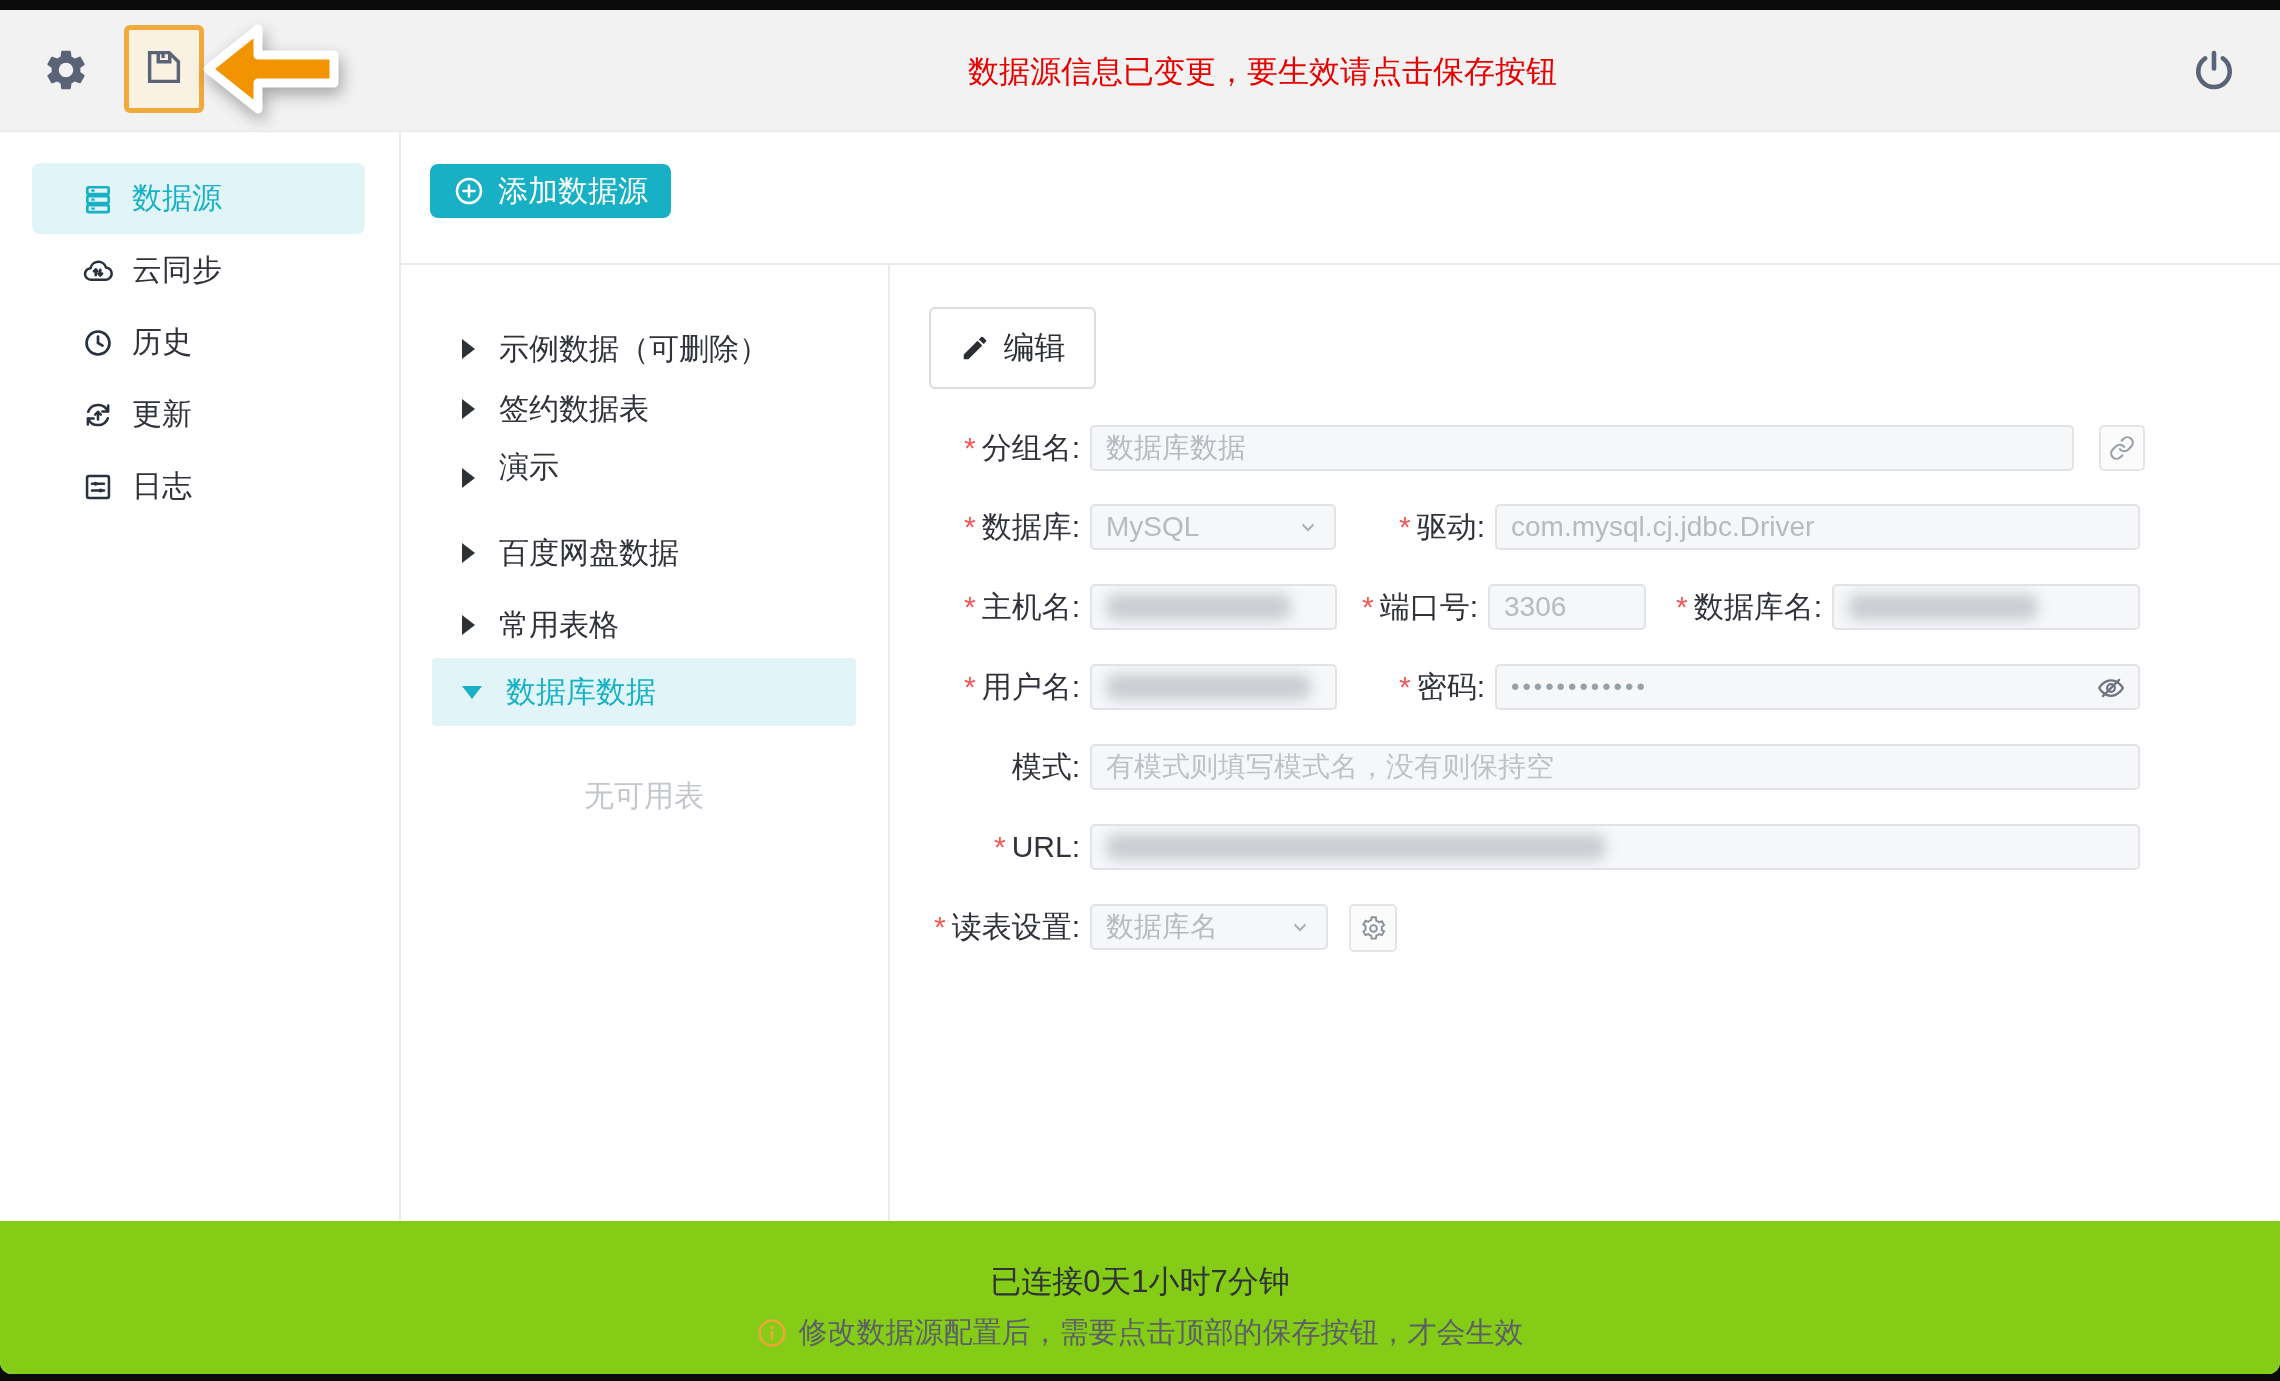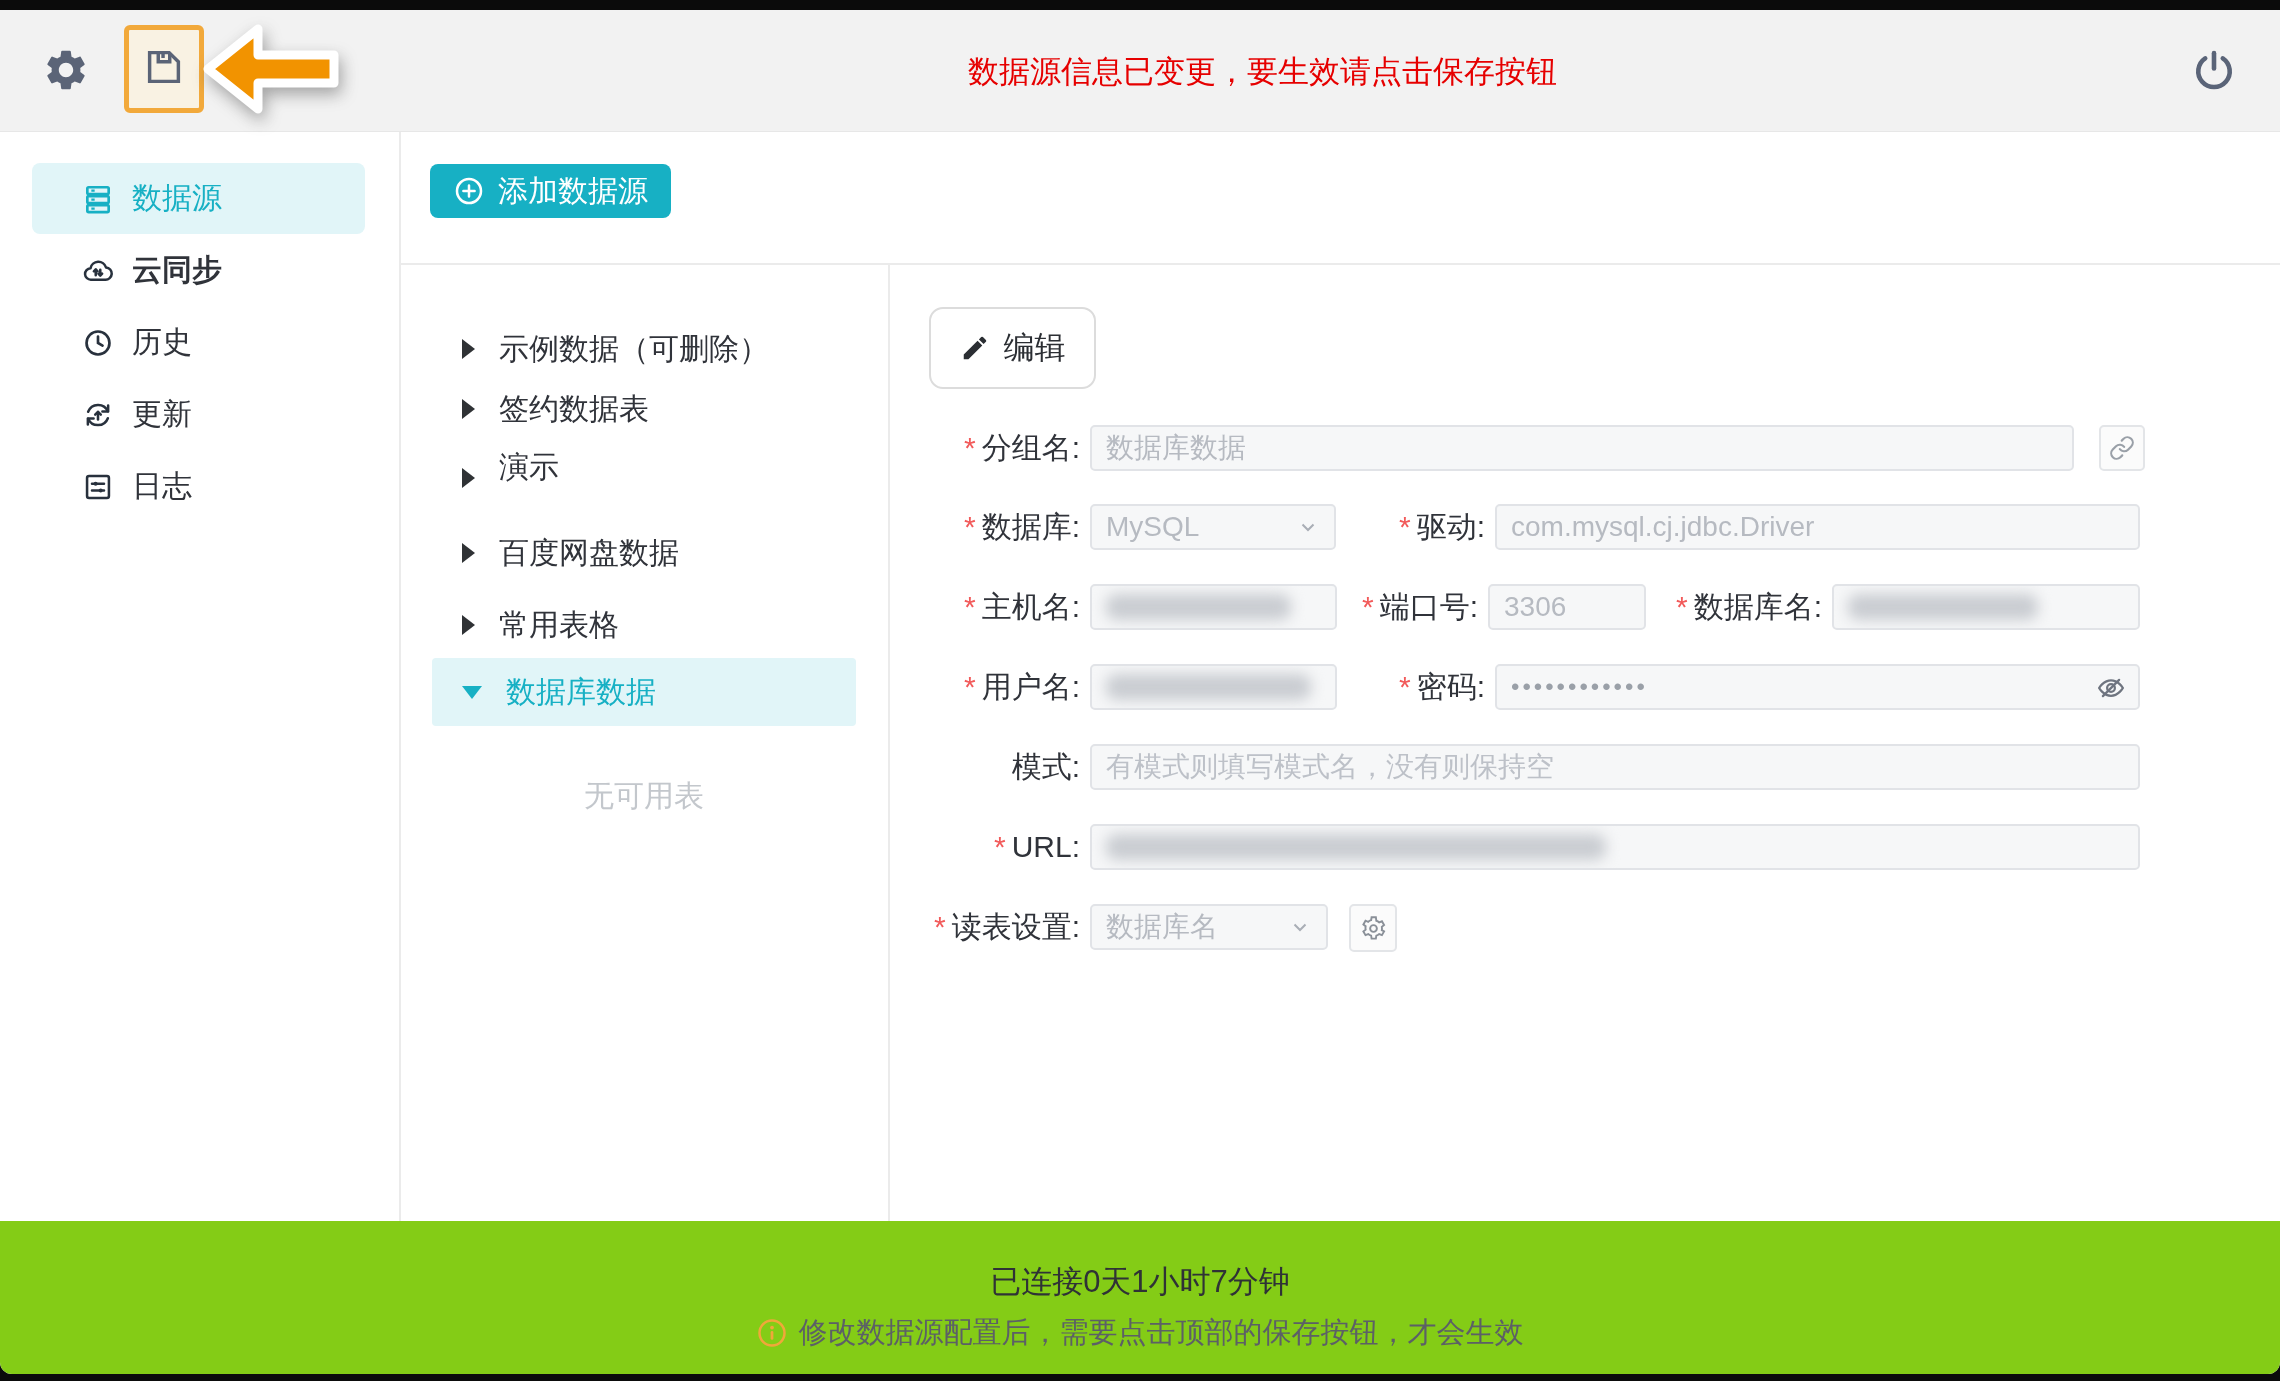--- a/index.html
+++ b/index.html
@@ -45,21 +45,21 @@
   .tree-row{position:absolute;left:432px;width:424px;height:60px;display:flex;align-items:center;cursor:pointer;}
   .tree-row .tri{margin-left:30px;flex:0 0 auto;}
   .tree-row .ttxt{margin-left:24px;font-size:30px;color:#30333a;white-space:nowrap;}
   .tree-row.sel{background:#e1f5f8;height:68px;border-radius:4px;}
   .tree-row.sel .ttxt{color:#17b0c4;}
   .tri-right{width:0;height:0;border-top:10px solid transparent;border-bottom:10px solid transparent;border-left:13px solid #2f3235;}
   .tri-down{width:0;height:0;border-left:10px solid transparent;border-right:10px solid transparent;border-top:13px solid #17b0c4;}
   .tree-empty{position:absolute;left:400px;top:766px;width:488px;text-align:center;font-size:30px;color:#c3c7cc;}
   
   .edit-btn{
-    position:absolute;left:929px;top:297px;width:167px;height:82px;background:#ffffff;border:2px solid #dcdcdc;border-radius:14px;
+    position:absolute;left:929px;top:297px;width:167px;height:82px;background:#ffffff;border:2px solid #dcdcdc;border-radius:6px;
     display:flex;align-items:center;justify-content:center;gap:14px;cursor:pointer;
   }
   .edit-btn .etxt{font-size:31px;color:#2b2e33;}
   .lbl{position:absolute;height:46px;display:flex;align-items:center;justify-content:flex-end;font-size:30px;color:#30333a;white-space:nowrap;}
   .lbl .star{color:#f25a5a;margin-right:6px;font-size:30px;}
   .inp{
     position:absolute;height:46px;background:#f6f7f8;border:2px solid #e1e3e7;border-radius:5px;
     display:flex;align-items:center;padding:0 14px;font-size:28px;color:#b6bac1;white-space:nowrap;overflow:hidden;
   }
   .inp.sel-box{justify-content:space-between;}
@@ -118,21 +118,21 @@
       <svg viewBox="0 0 24 24" width="32" height="32" fill="none" stroke="#17b0c4" stroke-width="2">
           <rect x="4" y="3.2" width="16" height="5.2" rx="1"></rect>
           <rect x="4" y="9.9" width="16" height="5.2" rx="1"></rect>
           <rect x="4" y="16.6" width="16" height="5.2" rx="1"></rect>
           <path d="M7 5.8h2.5M7 12.5h2.5M7 19.2h2.5" stroke-width="1.7"></path>
         </svg>
     </span>
     <span class="ntxt">数据源</span>
   </div>
 
-  <div class="nav-item" style="top:225px;font-weight:bold;">
+  <div class="nav-item" style="top:225px;">
     <span class="nic">
       <svg viewBox="0 0 24 24" width="32" height="32" fill="none" stroke="#28313d" stroke-width="1.9" stroke-linecap="round" stroke-linejoin="round">
           <path d="M6.8 18.5a4.3 4.3 0 0 1-.4-8.6 6 6 0 0 1 11.6-.6 4 4 0 0 1-.6 9.2z"></path>
           <path d="M10.3 15.2v-4.2M8.9 12.2l1.4-1.5 1.4 1.5"></path>
           <path d="M13.7 11v4.2M12.3 14l1.4 1.5 1.4-1.5"></path>
         </svg>
     </span>
     <span class="ntxt">云同步</span>
   </div>
 

